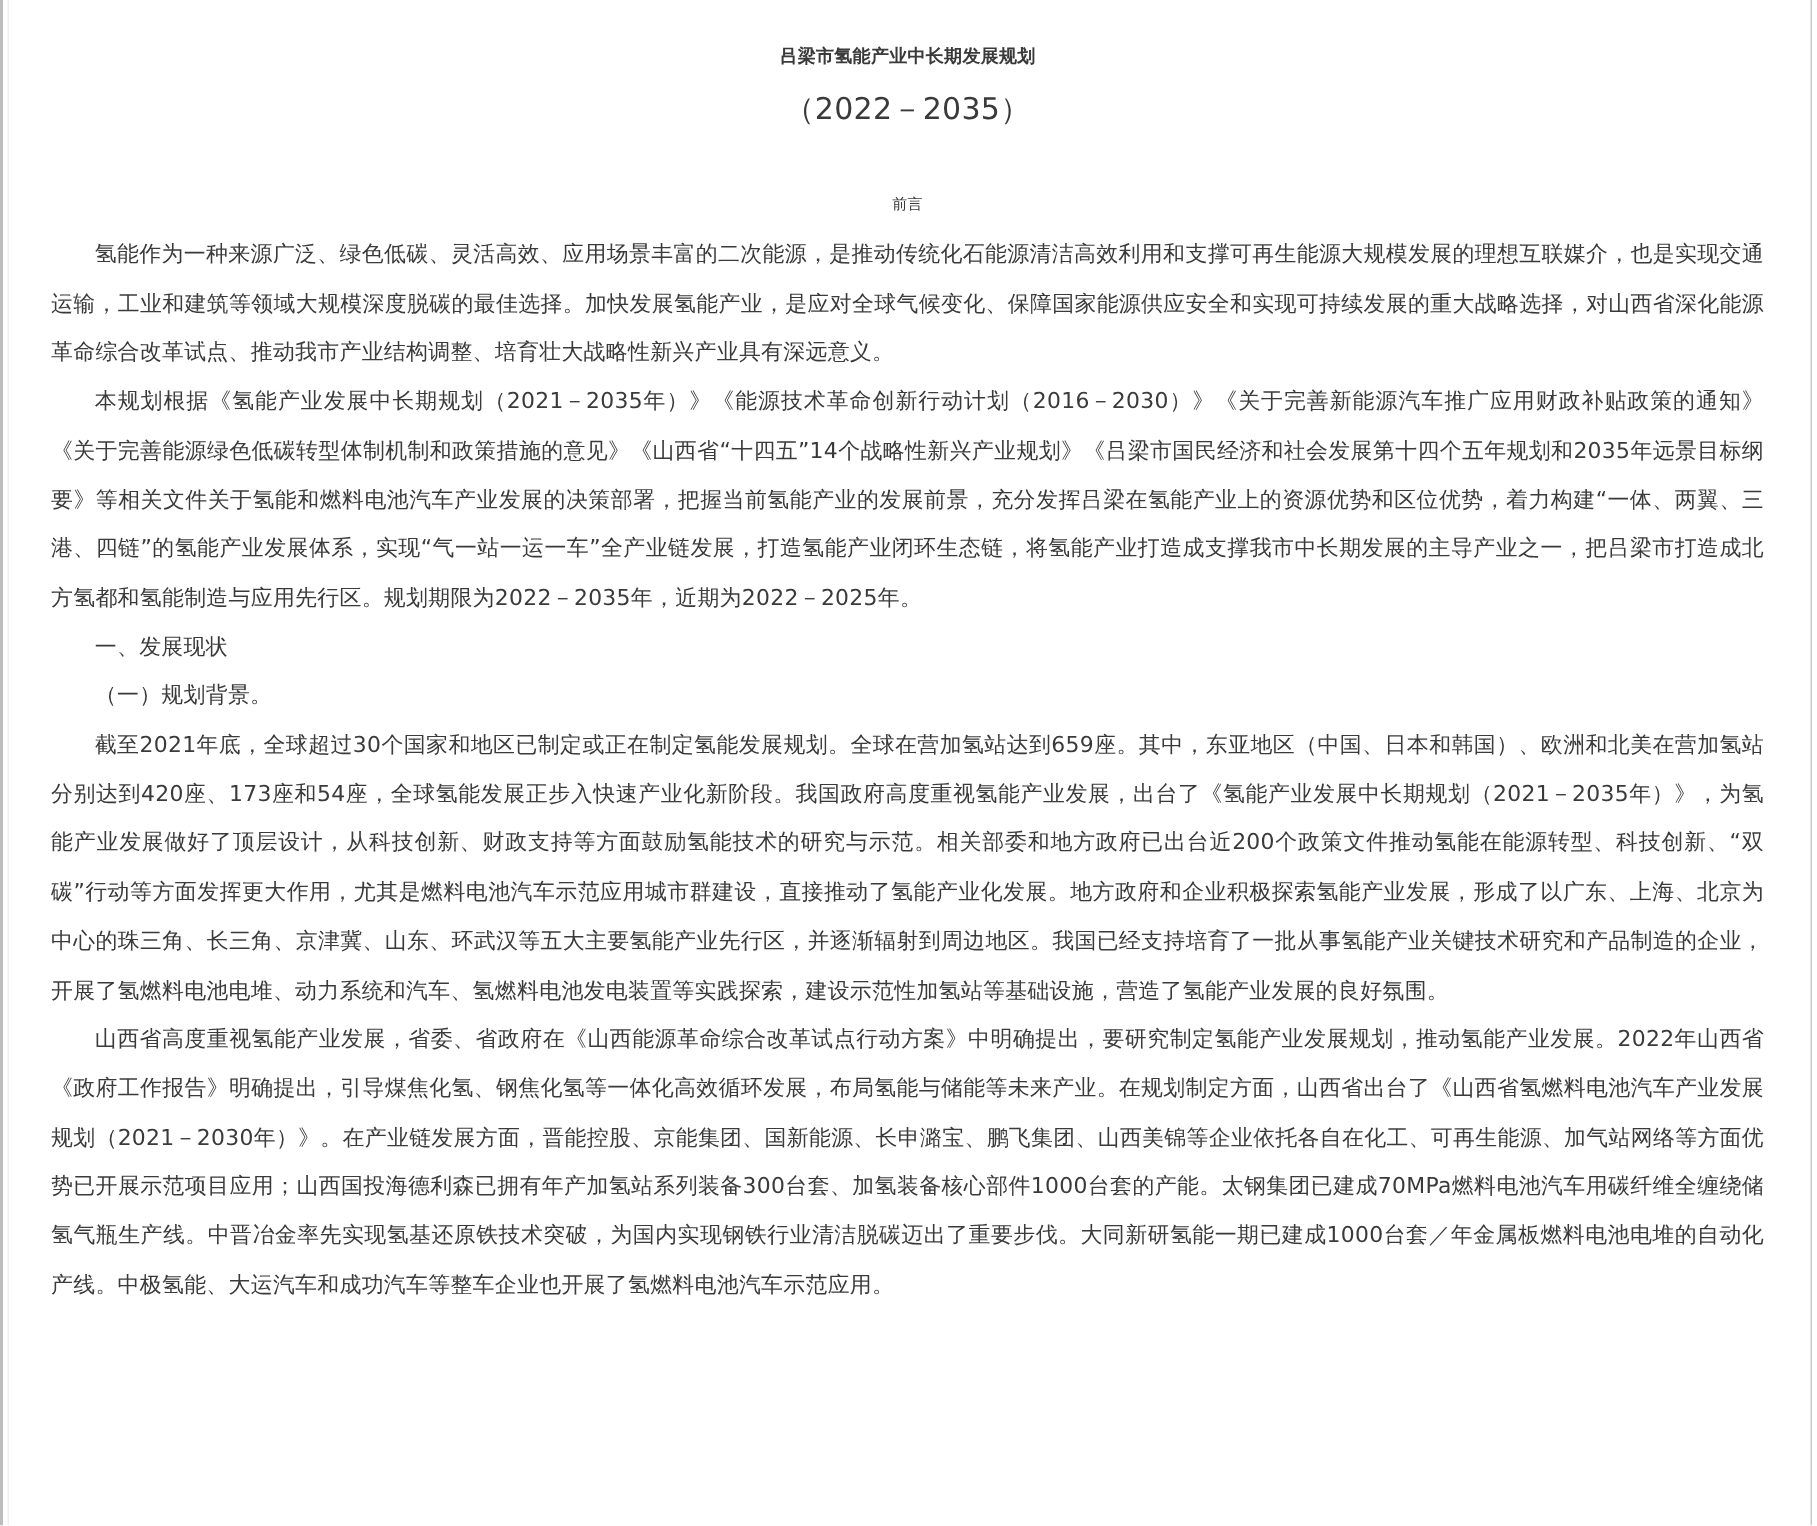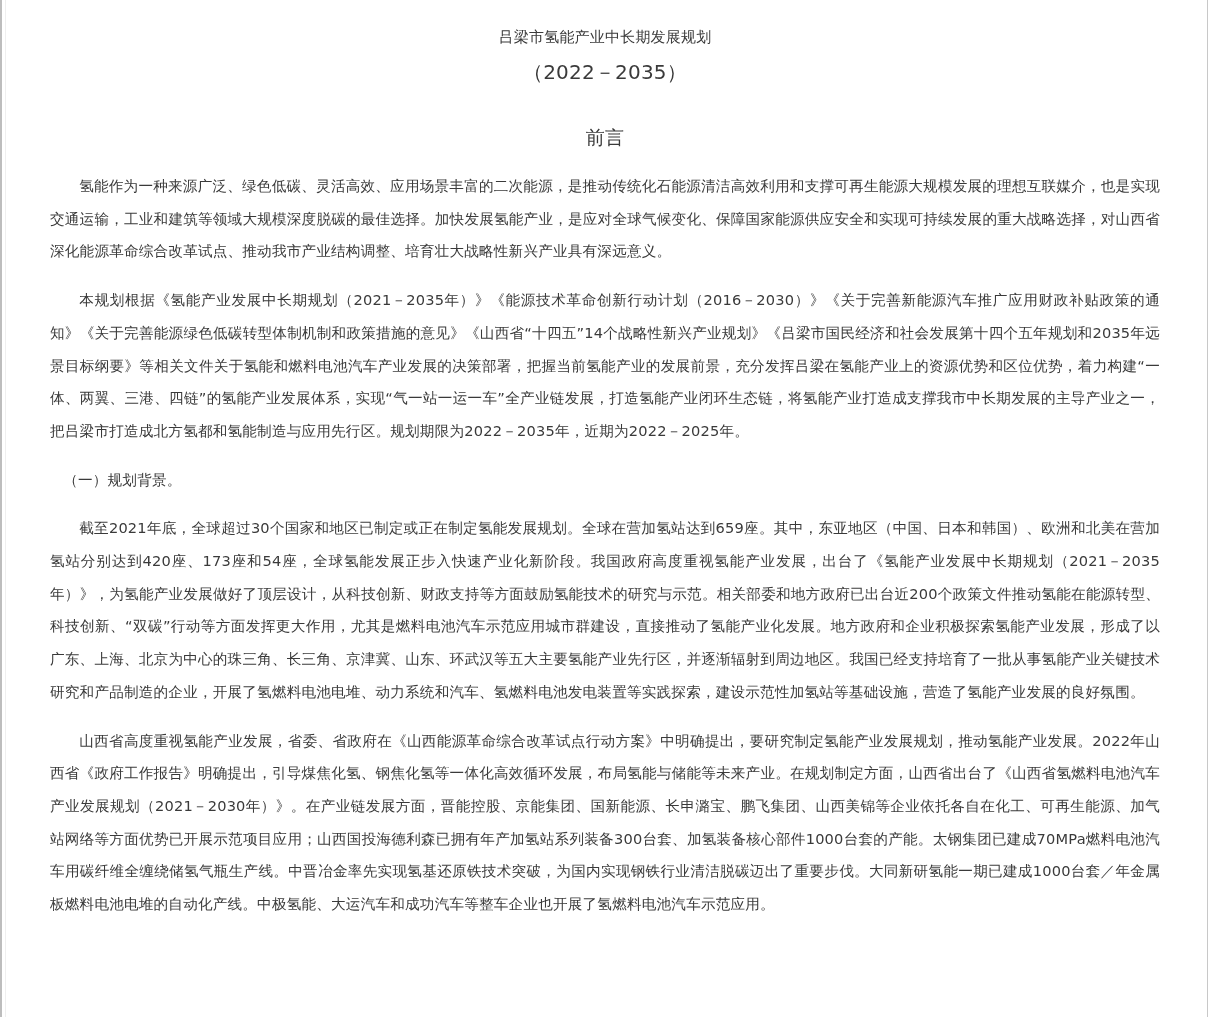--- a/index.html
+++ b/index.html
@@ -34,40 +34,40 @@
     width: 1142px;
     font-size: 14.6px;
     line-height: 32.7px;
     letter-spacing: 0.2px;
   }
   .title {
     text-align: center;
     margin: 0;
     height: 32px;
     line-height: 30px;
-    font-size: 15px;
-    font-weight: normal;
+    font-size: 12px;
+    font-weight: bold;
   }
   .subtitle {
     text-align: center;
     margin: 0;
     height: 36px;
     line-height: 36px;
     font-size: 20px;
   }
   .preface {
     text-align: center;
     margin: 0;
     margin-top: 30px;
     height: 34px;
     line-height: 34px;
-    font-size: 19px;
+    font-size: 10px;
   }
   p.para {
-    margin: 16px;
+    margin: 0;
     text-indent: 2em;
     text-align: justify;
     text-justify: inter-character;
   }
   .heading {
     margin: 0;
     text-indent: 2em;
   }
 </style>
 </head>
@@ -78,18 +78,19 @@
 <div class="frame-right"></div>
 
 <div class="doc">
   <h1 class="title">吕梁市氢能产业中长期发展规划</h1>
   <div class="subtitle">（2022－2035）</div>
   <div class="preface">前言</div>
 
   <p class="para">氢能作为一种来源广泛、绿色低碳、灵活高效、应用场景丰富的二次能源，是推动传统化石能源清洁高效利用和支撑可再生能源大规模发展的理想互联媒介，也是实现交通运输，工业和建筑等领域大规模深度脱碳的最佳选择。加快发展氢能产业，是应对全球气候变化、保障国家能源供应安全和实现可持续发展的重大战略选择，对山西省深化能源革命综合改革试点、推动我市产业结构调整、培育壮大战略性新兴产业具有深远意义。</p>
   <p class="para">本规划根据《氢能产业发展中长期规划（2021－2035年）》《能源技术革命创新行动计划（2016－2030）》《关于完善新能源汽车推广应用财政补贴政策的通知》《关于完善能源绿色低碳转型体制机制和政策措施的意见》《山西省“十四五”14个战略性新兴产业规划》《吕梁市国民经济和社会发展第十四个五年规划和2035年远景目标纲要》等相关文件关于氢能和燃料电池汽车产业发展的决策部署，把握当前氢能产业的发展前景，充分发挥吕梁在氢能产业上的资源优势和区位优势，着力构建“一体、两翼、三港、四链”的氢能产业发展体系，实现“气一站一运一车”全产业链发展，打造氢能产业闭环生态链，将氢能产业打造成支撑我市中长期发展的主导产业之一，把吕梁市打造成北方氢都和氢能制造与应用先行区。规划期限为2022－2035年，近期为2022－2025年。</p>
 
+  <div class="heading">一、发展现状</div>
   <div class="heading">（一）规划背景。</div>
 
   <p class="para">截至2021年底，全球超过30个国家和地区已制定或正在制定氢能发展规划。全球在营加氢站达到659座。其中，东亚地区（中国、日本和韩国）、欧洲和北美在营加氢站分别达到420座、173座和54座，全球氢能发展正步入快速产业化新阶段。我国政府高度重视氢能产业发展，出台了《氢能产业发展中长期规划（2021－2035年）》，为氢能产业发展做好了顶层设计，从科技创新、财政支持等方面鼓励氢能技术的研究与示范。相关部委和地方政府已出台近200个政策文件推动氢能在能源转型、科技创新、“双碳”行动等方面发挥更大作用，尤其是燃料电池汽车示范应用城市群建设，直接推动了氢能产业化发展。地方政府和企业积极探索氢能产业发展，形成了以广东、上海、北京为中心的珠三角、长三角、京津冀、山东、环武汉等五大主要氢能产业先行区，并逐渐辐射到周边地区。我国已经支持培育了一批从事氢能产业关键技术研究和产品制造的企业，开展了氢燃料电池电堆、动力系统和汽车、氢燃料电池发电装置等实践探索，建设示范性加氢站等基础设施，营造了氢能产业发展的良好氛围。</p>
   <p class="para">山西省高度重视氢能产业发展，省委、省政府在《山西能源革命综合改革试点行动方案》中明确提出，要研究制定氢能产业发展规划，推动氢能产业发展。2022年山西省《政府工作报告》明确提出，引导煤焦化氢、钢焦化氢等一体化高效循环发展，布局氢能与储能等未来产业。在规划制定方面，山西省出台了《山西省氢燃料电池汽车产业发展规划（2021－2030年）》。在产业链发展方面，晋能控股、京能集团、国新能源、长申潞宝、鹏飞集团、山西美锦等企业依托各自在化工、可再生能源、加气站网络等方面优势已开展示范项目应用；山西国投海德利森已拥有年产加氢站系列装备300台套、加氢装备核心部件1000台套的产能。太钢集团已建成70MPa燃料电池汽车用碳纤维全缠绕储氢气瓶生产线。中晋冶金率先实现氢基还原铁技术突破，为国内实现钢铁行业清洁脱碳迈出了重要步伐。大同新研氢能一期已建成1000台套／年金属板燃料电池电堆的自动化产线。中极氢能、大运汽车和成功汽车等整车企业也开展了氢燃料电池汽车示范应用。</p>
 
 </div>
 
 </body></html>

